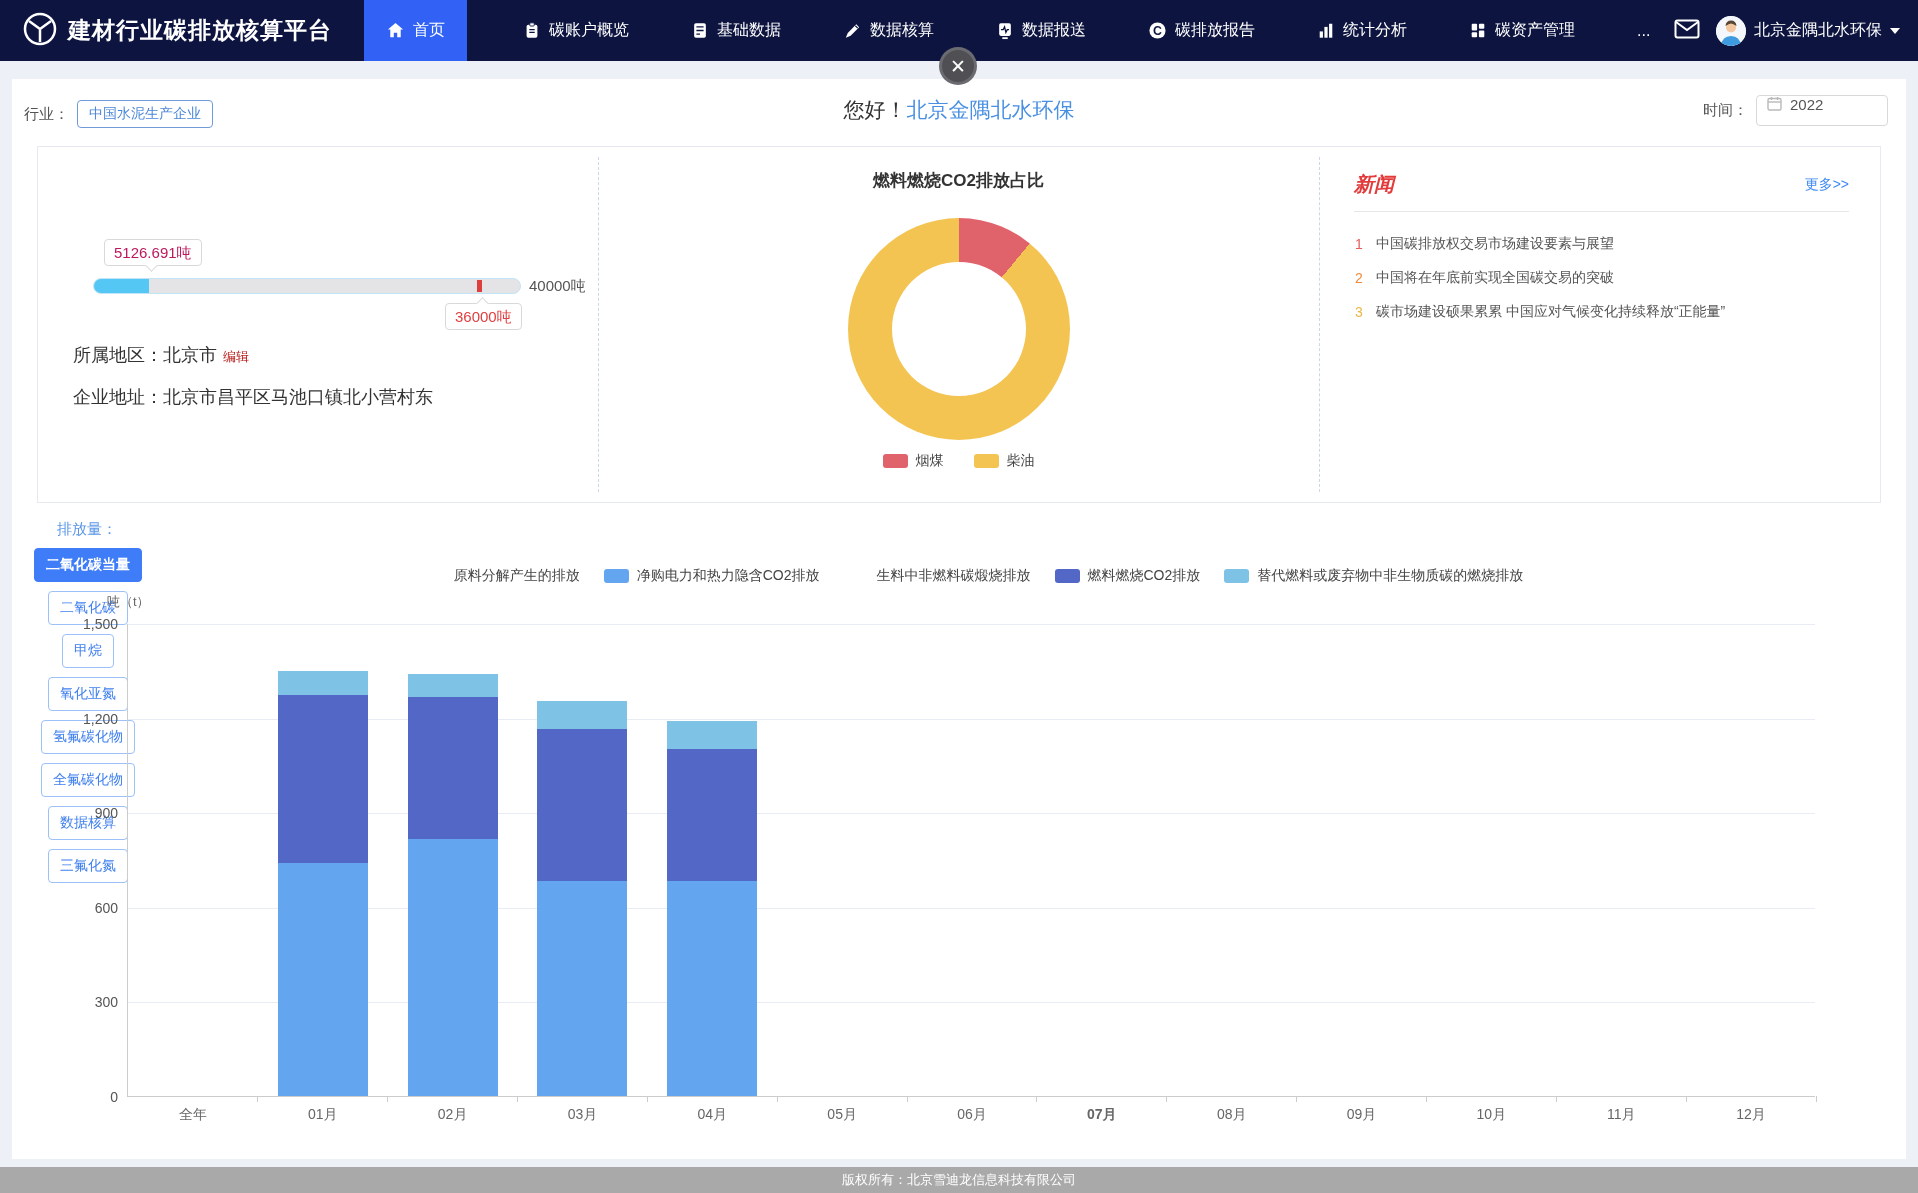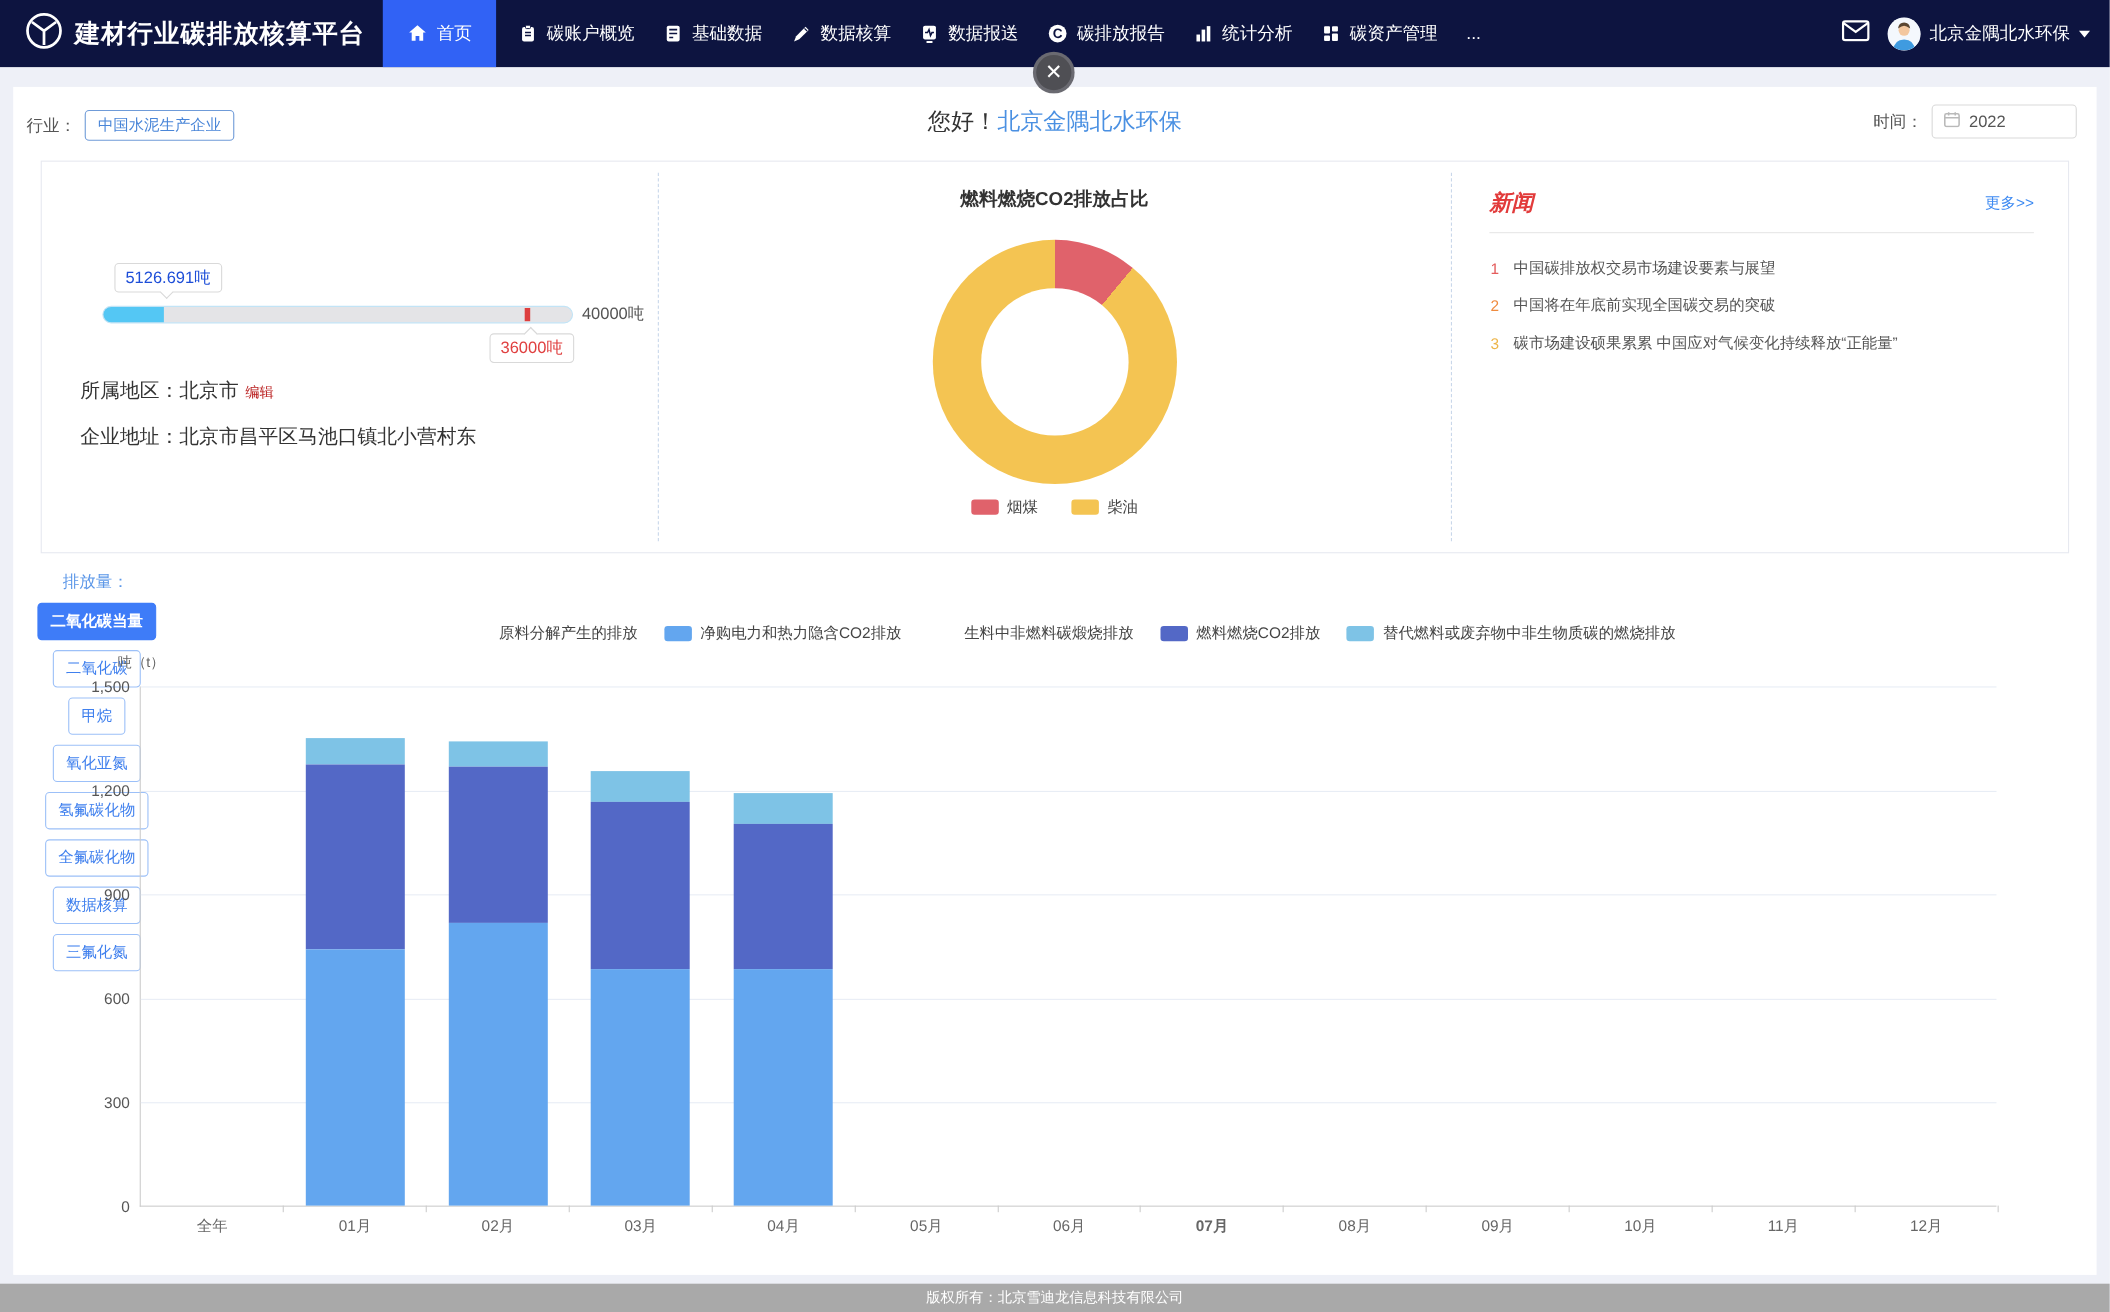--- a/index.html
+++ b/index.html
@@ -3,21 +3,21 @@
 <meta charset="utf-8">
 <style>
   * { margin:0; padding:0; box-sizing:border-box; }
   body { width:1918px; height:1193px; background:#eef0f7; font-family:"Liberation Sans","DejaVu Sans",sans-serif; overflow:hidden; }
   #page { position:relative; width:1918px; height:1193px; }
 
   
   #navbar { position:absolute; left:0; top:0; width:1918px; height:61px; background:#0d1440; display:flex; align-items:center; }
   #brand { display:flex; align-items:center; gap:10px; padding-left:22px; }
   #brand-title { color:#fff; font-size:23px; font-weight:bold; letter-spacing:1px; }
-  #nav-menu { display:flex; align-items:center; margin-left:16px; gap:14px; height:61px; }
+  #nav-menu { display:flex; align-items:center; margin-left:32px; gap:50px; height:61px; }
   .nav-item { display:flex; align-items:center; gap:8px; color:#fff; font-size:16px; height:61px; padding:0 6px; cursor:pointer; white-space:nowrap; }
   .nav-item.active { background:#3162f5; padding:0 22px; }
   .nav-item svg { display:block; }
   #nav-right { display:flex; align-items:center; gap:16px; margin-left:auto; padding-right:18px; color:#fff; }
   #user-chip { display:flex; align-items:center; gap:8px; font-size:16px; color:#fff; cursor:pointer; }
   #avatar { width:30px; height:30px; border-radius:50%; background:#f4f8fd; overflow:hidden; }
   .caret-down { width:0; height:0; border-left:5px solid transparent; border-right:5px solid transparent; border-top:6px solid #fff; }
 
   
   #close-x { position:absolute; left:939px; top:47px; width:38px; height:38px; border-radius:50%; background:#4f4f54; border:3px solid rgba(130,130,136,.55); color:#fff; font-size:19px; display:flex; align-items:center; justify-content:center; z-index:40; cursor:pointer; }
@@ -26,31 +26,31 @@
   #panel { position:absolute; left:12px; top:79px; width:1894px; height:1080px; background:#fff; }
 
   
   #industry-group { position:absolute; left:12px; top:21px; display:flex; align-items:center; gap:8px; }
   #industry-label { font-size:15px; color:#555; }
   #industry-badge { border:1px solid #6f9bd8; border-radius:4px; color:#4a86d8; font-size:14px; padding:4px 11px; background:#fff; }
   #greeting { position:absolute; left:0; right:0; top:17px; text-align:center; font-size:21px; color:#333; }
   #greeting .name { color:#4a90e2; }
   #time-group { position:absolute; right:18px; top:16px; display:flex; align-items:center; gap:8px; }
   #time-label { font-size:15px; color:#555; }
-  #time-input { width:132px; height:31px; border:1px solid #d9d9d9; border-radius:4px; background:#fff; display:flex; align-items:center; gap:8px; padding:0 10px; font-size:15px; color:#555; }
+  #time-input { width:132px; height:31px; border:1px solid #d9d9d9; border-radius:4px; background:#fff; display:flex; align-items:flex-start; gap:8px; padding:0 10px; font-size:15px; color:#555; }
 
   
   #card1 { position:absolute; left:25px; top:67px; width:1844px; height:357px; border:1px solid #e7e9f0; background:#fff; }
   .vdash { position:absolute; top:10px; bottom:10px; width:0; border-left:1px dashed #c9d7ea; }
 
   
   #co2-head { position:absolute; left:130px; top:22px; display:flex; align-items:flex-start; }
   #co2-number { font-size:45px; color:#8293f3; margin-left:4px; line-height:64px; }
   #co2-unit { font-size:14px; color:#8293f3; margin-left:6px; margin-top:34px; }
-  .tip { position:absolute; background:#fff; border:1px solid #d9d9d9; border-radius:4px; font-size:15px; color:#1d4ed8; padding:2px 9px; line-height:21px; white-space:nowrap; }
+  .tip { position:absolute; background:#fff; border:1px solid #d9d9d9; border-radius:4px; font-size:15px; color:#be185d; padding:2px 9px; line-height:21px; white-space:nowrap; }
   .tip::after { content:""; position:absolute; width:8px; height:8px; background:#fff; transform:rotate(45deg); }
   #tip-current { left:66px; top:92px; }
   #tip-current::after { left:42px; bottom:-5px; border-right:1px solid #d9d9d9; border-bottom:1px solid #d9d9d9; }
   #tip-threshold { left:407px; top:156px; color:#e04040; }
   #tip-threshold::after { left:32px; top:-5px; border-left:1px solid #d9d9d9; border-top:1px solid #d9d9d9; }
   #pbar { position:absolute; left:55px; top:131px; width:428px; height:16px; background:#e4e4e7; border:1px solid #c2e4f6; border-radius:8px; }
   #pfill { height:100%; background:#54c7f4; border-radius:7px 0 0 7px; }
   #pthresh { position:absolute; top:1px; width:5px; height:12px; background:#dd3f3f; }
   #pmax { position:absolute; left:491px; top:131px; font-size:15px; color:#555; line-height:16px; }
   #region-line { position:absolute; left:35px; top:196px; font-size:18px; color:#333; }

